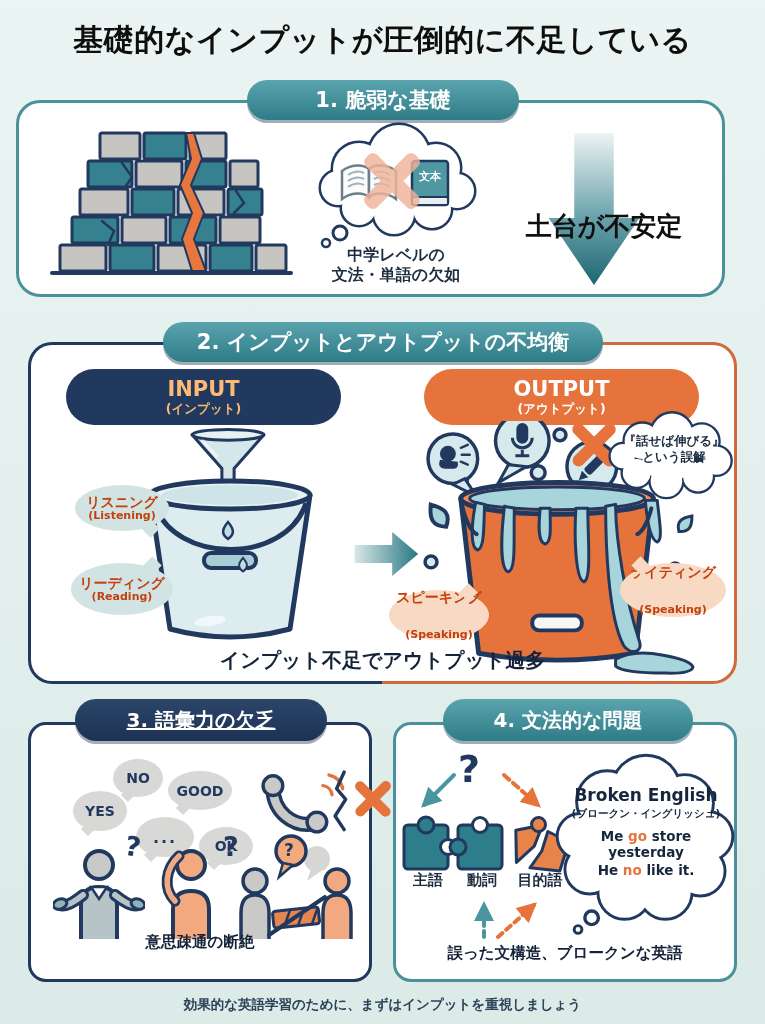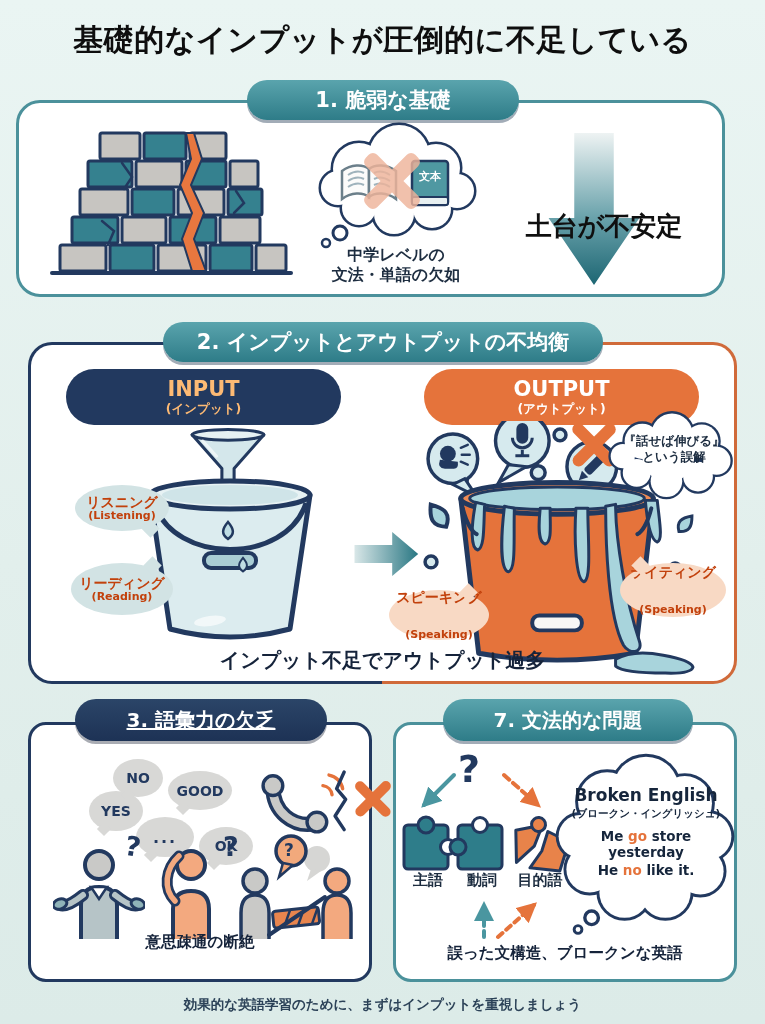--- a/index.html
+++ b/index.html
@@ -290,21 +290,21 @@
         <span class="en">(Speaking)</span>
       </div>
 
       <div class="cap" style="left:0;top:302px;width:100%;font-size:20px">インプット不足でアウトプット過多</div>
     </div>
   </div>
 
   <div class="pill navy" style="left:75px;top:699px;width:252px;height:42px;font-size:20px">3. 語彙力の欠乏</div>
   <div class="panel" style="left:28px;top:722px;width:344px;height:260px;border:3px solid #22395f;border-radius:18px">
 
-    <div class="gbub" style="left:58px;top:66px;width:54px;height:40px">YES</div>
+    <div class="gbub" style="left:42px;top:66px;width:54px;height:40px">YES</div>
     <div class="gbub" style="left:82px;top:34px;width:50px;height:38px">NO</div>
     <div class="gbub" style="left:137px;top:46px;width:64px;height:39px">GOOD</div>
     <div class="gbub" style="left:105px;top:92px;width:58px;height:40px;font-size:16px;letter-spacing:2px">...</div>
     <div class="gbub" style="left:168px;top:102px;width:54px;height:38px">OK</div>
 
     <svg class="abs" style="left:228px;top:44px" width="90" height="72" viewBox="0 0 118 95">
       <path d="M18,24 C18,56 44,78 74,72" stroke="#22395f" stroke-width="20" fill="none" stroke-linecap="round"></path>
       <path d="M18,24 C18,56 44,78 74,72" stroke="#c9c9c7" stroke-width="11" fill="none" stroke-linecap="round"></path>
       <circle cx="18" cy="22" r="13" fill="#c9c9c7" stroke="#22395f" stroke-width="4.5"></circle>
       <circle cx="76" cy="70" r="13" fill="#c9c9c7" stroke="#22395f" stroke-width="4.5"></circle>
@@ -350,21 +350,21 @@
       <circle cx="56" cy="18" r="15" fill="#f2a97c" stroke="#22395f" stroke-width="3.5"></circle>
       <polygon points="48,30 58,32 44,44" fill="#f2a97c" stroke="#22395f" stroke-width="2.5"></polygon>
     </svg>
     <span class="qmark" style="left:253px;top:115px;font-size:17px">?</span>
 
     <div class="cap" style="left:0;top:206px;width:100%;font-size:15.5px;line-height:1.45">
       <div>意思疎通の断絶</div>
     </div>
   </div>
 
-  <div class="pill teal" style="left:443px;top:699px;width:250px;height:42px;font-size:20px">7. 文法的な問題</div>
+  <div class="pill teal" style="left:443px;top:699px;width:250px;height:42px;font-size:20px">4. 文法的な問題</div>
   <div class="panel" style="left:393px;top:722px;width:344px;height:260px;border:3px solid #4b919b;border-radius:18px">
 
     <span class="qmark" style="left:62px;top:22px;font-size:38px">?</span>
     <svg class="abs" style="left:16px;top:46px" width="48" height="44" viewBox="0 0 48 44">
       <line x1="42" y1="4" x2="12" y2="34" stroke="#4a96a0" stroke-width="4" stroke-linecap="round" marker-end="url(#mTeal)"></line>
     </svg>
     <svg class="abs" style="left:102px;top:46px" width="52" height="44" viewBox="0 0 52 44">
       <line x1="6" y1="4" x2="40" y2="34" stroke="#e5733b" stroke-width="4" stroke-dasharray="7 5" stroke-linecap="round" marker-end="url(#mOrange)"></line>
     </svg>
 

